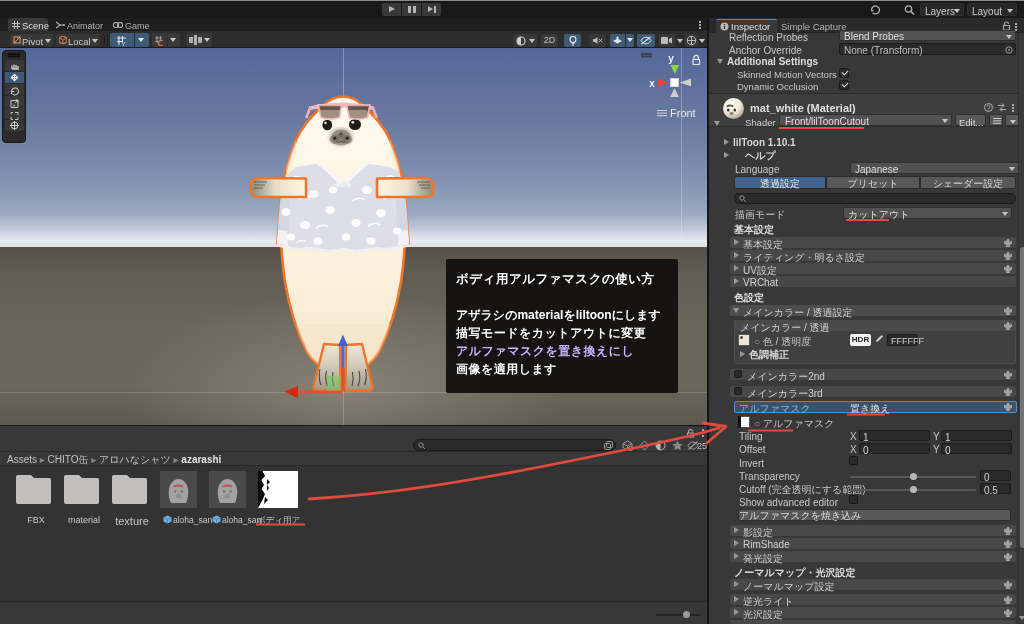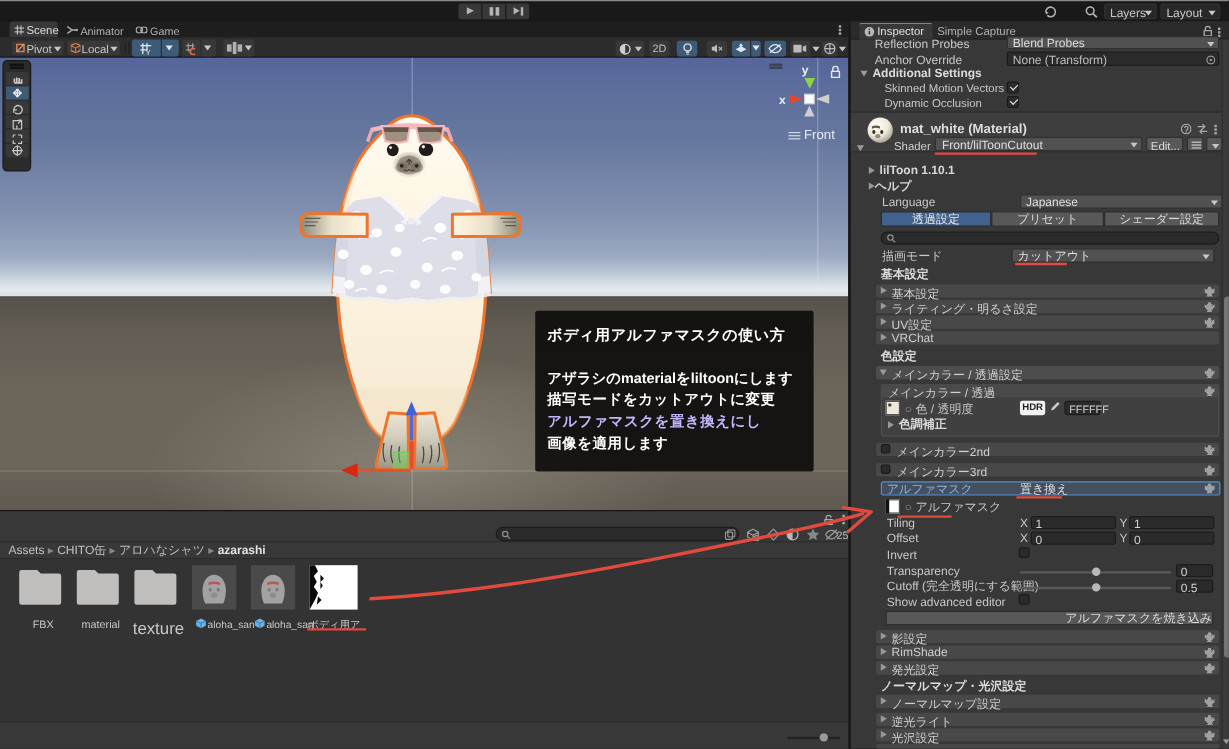--- a/index.html
+++ b/index.html
@@ -382,21 +382,21 @@
   <ellipse cx="178.5" cy="30" rx="2.6" ry="2.2" fill="#8e8e8e"></ellipse>
  </g>
  <g>
   <rect x="258" y="5" width="40" height="37" fill="#fff"></rect>
   <path d="M258,5 h4.5 l2.5,5 -3.5,4 2.5,5 -2.5,4 3.5,5 -2,5 -5,9 Z" fill="#0a0a0a"></path>
   <path d="M267,13 l3,3 -3,3 2,3 -2,3 Z M265,31 l3,3 -4,4 Z" fill="#0a0a0a"></path>
  </g>
 </svg>
 <div class="tx" style="left:36px;top:516px;font-size:9px;transform:translateX(-50%)">FBX</div>
 <div class="tx" style="left:84px;top:516px;font-size:9px;transform:translateX(-50%)">material</div>
-<div class="tx" style="left:132px;top:516px;font-size:14px;transform:translateX(-50%)">texture</div>
+<div class="tx" style="left:132px;top:516px;font-size:11px;transform:translateX(-50%)">texture</div>
 <svg class="abs" style="left:163px;top:515px" width="9" height="9" viewBox="0 0 9 9">
     <path d="M4.5 0.5 L8.5 2.5 V6.5 L4.5 8.5 L0.5 6.5 V2.5 Z" fill="#6cb2e8"></path>
     <path d="M0.5 2.5 L4.5 4.5 L8.5 2.5 M4.5 4.5 V8.5" stroke="#3a79a8" stroke-width="0.8" fill="none"></path>
   </svg>
 <div class="tx" style="left:173px;top:516px;font-size:8.5px;width:39px;overflow:hidden">aloha_san...</div>
 <svg class="abs" style="left:212px;top:515px" width="9" height="9" viewBox="0 0 9 9">
     <path d="M4.5 0.5 L8.5 2.5 V6.5 L4.5 8.5 L0.5 6.5 V2.5 Z" fill="#6cb2e8"></path>
     <path d="M0.5 2.5 L4.5 4.5 L8.5 2.5 M4.5 4.5 V8.5" stroke="#3a79a8" stroke-width="0.8" fill="none"></path>
   </svg>
 <div class="tx" style="left:222px;top:516px;font-size:8.5px;width:39px;overflow:hidden">aloha_san...</div>
@@ -475,21 +475,21 @@
 <div class="abs" style="left:280px;top:96px;width:14px;height:12px;background:#585858;border:1px solid #303030;border-radius:2px">
       <span style="position:absolute;left:3px;top:3px;width:8px;height:1.2px;background:#ccc;box-shadow:0 2.4px #ccc,0 4.8px #ccc"></span>
     </div>
 <div class="abs" style="left:296px;top:96px;width:14px;height:12px;background:#585858;border:1px solid #303030;border-radius:2px">
       <span class="dda" style="left:4px;top:5px"></span>
     </div>
 
 <span class="tri-r" style="left:15px;top:121px"></span>
 <div class="tx b" style="left:24px;top:120px;color:#d8d8d8">lilToon 1.10.1</div>
 <span class="tri-r" style="left:15px;top:134px"></span>
-<div class="tx b" style="left:20px;top:133px;color:#d8d8d8">ヘルプ</div>
+<div class="tx b" style="left:36px;top:133px;color:#d8d8d8">ヘルプ</div>
 <div class="tx" style="left:26px;top:147px">Language</div>
 <div class="dd" style="left:141px;top:144px;width:169px;height:12px">
       <span style="position:absolute;left:4px;top:2px">Japanese</span>
       <span class="dda" style="right:3px;top:4px"></span>
     </div>
 <div class="abs" style="left:25px;top:158px;width:92px;height:13px;background:#41628c;border:1px solid #2c2c2c;border-radius:2px 0 0 2px;color:#e8e8e8;font-size:10px;text-align:center;line-height:13px">透過設定</div>
 <div class="abs" style="left:117px;top:158px;width:94px;height:13px;background:#585858;border:1px solid #2c2c2c;color:#d8d8d8;font-size:10px;text-align:center;line-height:13px">プリセット</div>
 <div class="abs" style="left:211px;top:158px;width:96px;height:13px;background:#585858;border:1px solid #2c2c2c;border-radius:0 2px 2px 0;color:#d8d8d8;font-size:10px;text-align:center;line-height:13px">シェーダー設定</div>
 <div class="fld" style="left:25px;top:175px;width:282px;height:11px;border-radius:5px"></div>
 <svg class="abs" style="left:30px;top:177px" width="8" height="8" viewBox="0 0 8 8">
@@ -604,21 +604,21 @@
       <span style="position:absolute;left:3px;top:1.5px">0</span>
     </div>
 <div class="tx" style="left:30px;top:467px">Cutoff (完全透明にする範囲)</div>
 <div class="abs" style="left:141px;top:471px;width:126px;height:2px;background:#5a5a5a;border-radius:1px"></div>
 <div class="abs" style="left:201px;top:468px;width:7px;height:7px;background:#b8b8b8;border-radius:50%"></div>
 <div class="fld" style="left:271px;top:465px;width:31px;height:11px">
       <span style="position:absolute;left:3px;top:1.5px">0.5</span>
     </div>
 <div class="tx" style="left:30px;top:480px">Show advanced editor</div>
 <div class="cb" style="left:140px;top:477px;width:9px;height:9px"></div>
-<div class="abs" style="left:29px;top:491px;width:273px;height:12px;background:#585858;border:1px solid #2e2e2e;border-radius:2px;color:#dcdcdc;font-size:10px;text-align:right;line-height:12px">アルファマスクを焼き込み</div>
+<div class="abs" style="left:29px;top:491px;width:273px;height:12px;background:#585858;border:1px solid #2e2e2e;border-radius:2px;color:#dcdcdc;font-size:10px;text-align:left;line-height:12px">アルファマスクを焼き込み</div>
 <div class="fbar" style="left:21px;top:507px;width:286px">
       <span class="tri-r" style="left:4px;top:2px"></span>
       <span class="t">影設定</span>
       <span class="gear" style="right:4px;top:1.5px">
         <span class="gearh" style="left:2.5px;top:2.5px"></span>
       </span>
     </div>
 <div class="fbar" style="left:21px;top:533px;width:286px">
       <span class="tri-r" style="left:4px;top:2px"></span>
       <span class="t">発光設定</span>

